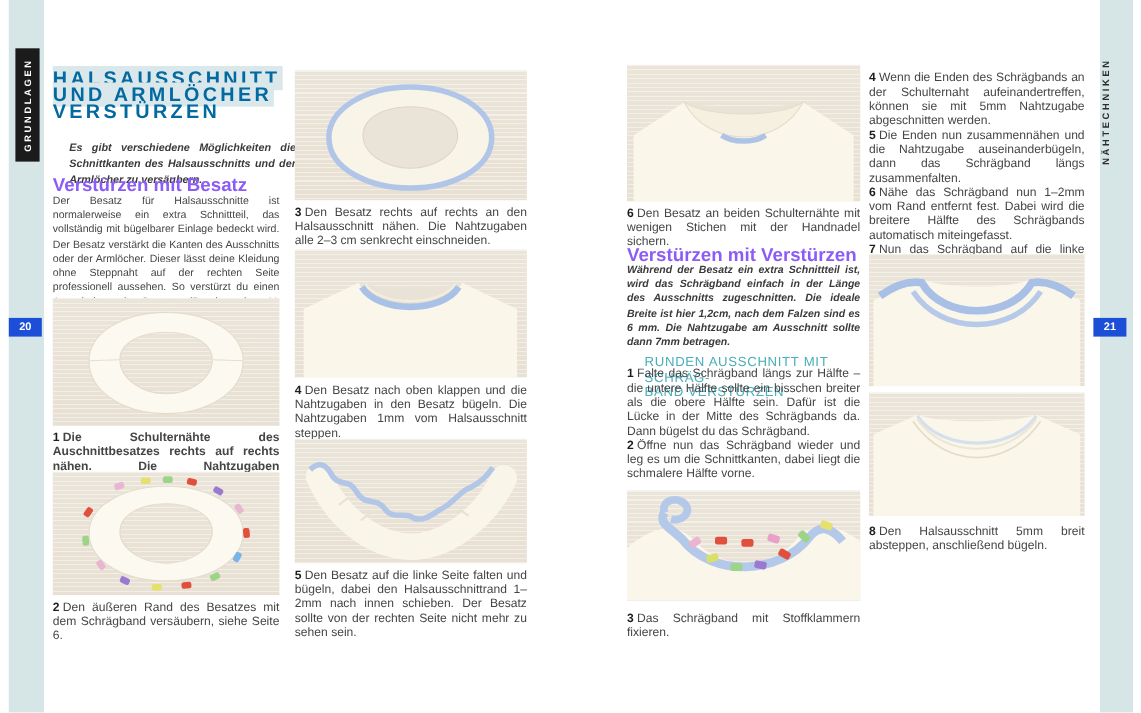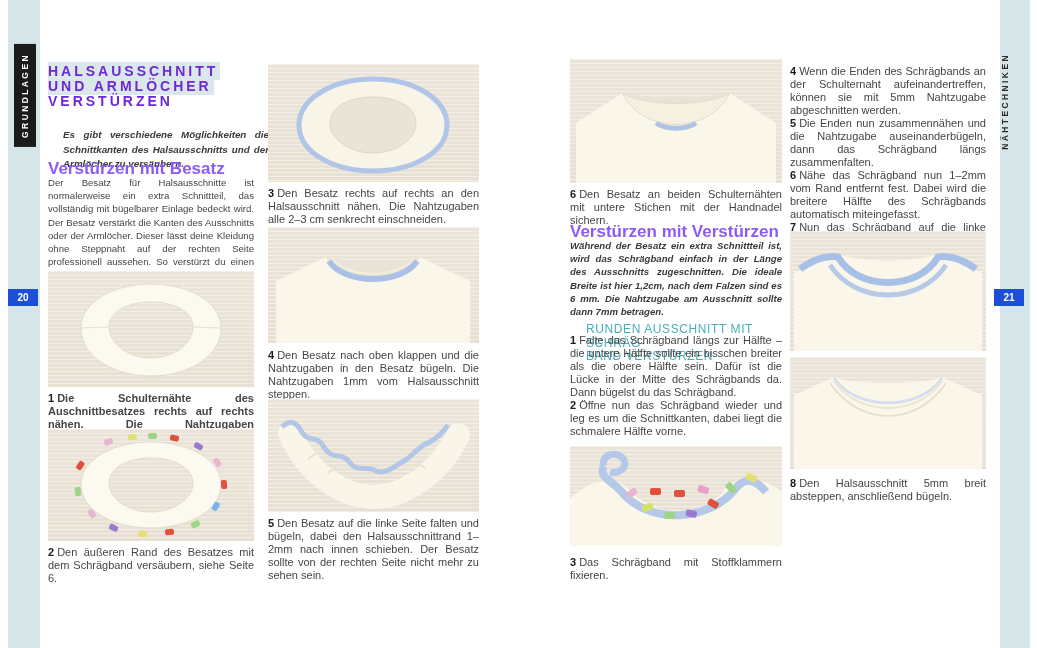--- a/index.html
+++ b/index.html
@@ -6,21 +6,21 @@
   #page{position:relative;width:1037px;height:648px;background:#ffffff;overflow:hidden;
         font-family:"Liberation Sans", sans-serif;color:#454545;}
   .abs{position:absolute;}
   .strip{position:absolute;top:0;height:648px;background:#d6e6e7;}
   .vtext{writing-mode:vertical-rl;transform:rotate(180deg);}
   .tab-black{background:#1b1b1b;color:#ffffff;font-size:8.5px;font-weight:bold;
              letter-spacing:2.4px;padding:9px 6px;}
   .tab-plain{color:#2c2c2c;font-size:8.5px;font-weight:bold;letter-spacing:2.4px;padding:9px 0;}
   .pagenum{position:absolute;width:30px;height:17px;background:#1d4ed8;color:#ffffff;
            font-size:10px;font-weight:bold;display:flex;align-items:center;justify-content:center;}
-  h1.title{margin:0;font-size:14px;line-height:15px;letter-spacing:3px;color:#6d28d9;font-weight:bold;}
+  h1.title{margin:0;font-size:18px;line-height:15px;letter-spacing:3px;color:#0369a1;font-weight:bold;}
   h1.title .hl{background:#dbe8eb;padding:1px 2px 1px 0;}
   .intro{margin:15px;font-size:9.8px;line-height:14.5px;font-weight:bold;font-style:italic;
          color:#3a3a3a;text-align:justify;}
   h2.sec{margin:0;font-size:17px;color:#8b5cf6;font-weight:bold;}
   .body{margin:0;font-size:9.6px;line-height:13.2px;text-align:justify;hyphens:auto;}
   .body-it{font-weight:bold;font-style:italic;color:#3a3a3a;}
   h3.runden{margin:16px;font-size:12px;line-height:13.5px;font-weight:normal;color:#48aeb9;letter-spacing:.6px;}
   .caption,.stepline{margin:0;font-size:11px;line-height:13px;text-align:justify;hyphens:auto;}
   .caption b,.stepline b{color:#1d1d1d;margin-right:3px;}
   .photo{position:absolute;overflow:hidden;
@@ -120,21 +120,21 @@
 
   <div class="photo" style="left:570px;top:59px;width:212px;height:124px;">
     <svg viewBox="0 0 212 124" preserveAspectRatio="none">
       <path d="M6,64 L52,34 C74,46 138,46 160,34 L206,64 L206,124 L6,124 Z" fill="#faf6ea"></path>
       <path d="M52,34 C74,48 138,48 160,34 C138,40 74,40 52,34 Z" fill="#e9e2d6"></path>
       <path d="M52,34 C74,76 138,76 160,34 C138,48 74,48 52,34 Z" fill="#f5f0e0" stroke="#e4dcca" stroke-width="1"></path>
       <path d="M86,64 C96,71 116,71 126,64" stroke="#aec4e6" stroke-width="5" fill="none"></path>
     </svg>
   </div>
   <p class="caption abs" style="left:570px;top:188px;width:212px;">
-    <b>6</b><span>Den Besatz an beiden Schulternähten mit untere Stichen mit der Handnadel sichern.</span></p>
+    <b>6</b><span>Den Besatz an beiden Schulternähte mit wenigen Stichen mit der Handnadel sichern.</span></p>
 
   <h2 class="sec abs" style="left:570px;top:222px;width:212px;">Verstürzen mit Verstürzen</h2>
   <p class="body body-it abs" style="left:570px;top:239px;width:212px;">Während der Besatz ein extra Schnittteil ist, wird das Schrägband einfach in der Länge des Ausschnitts zugeschnitten. Die ideale Breite ist hier 1,2cm, nach dem Falzen sind es 6 mm. Die Nahtzugabe am Ausschnitt sollte dann 7mm betragen.</p>
 
   <h3 class="runden abs" style="left:570px;top:307px;width:212px;">
     <span>RUNDEN AUSSCHNITT MIT SCHRÄG-</span><br>
     <span>BAND VERSTÜRZEN</span>
   </h3>
 
   <div class="abs" style="left:570px;top:334px;width:212px;">

